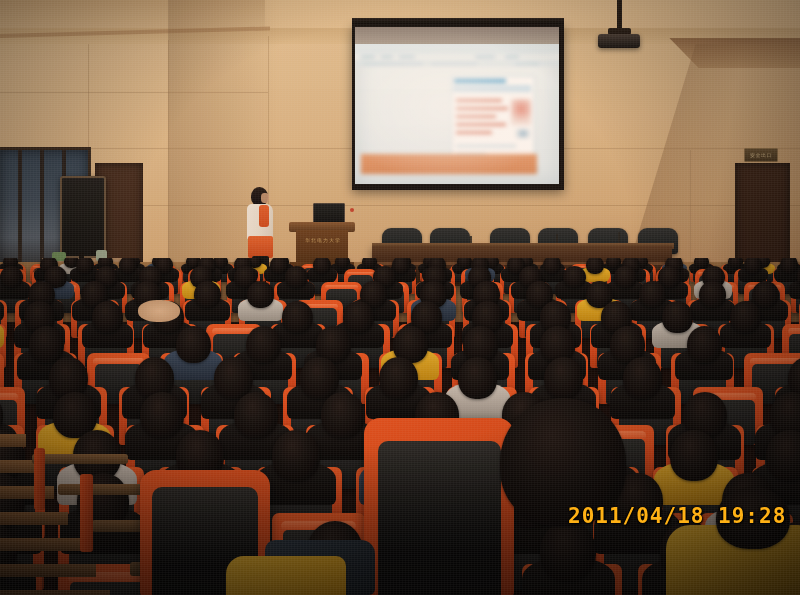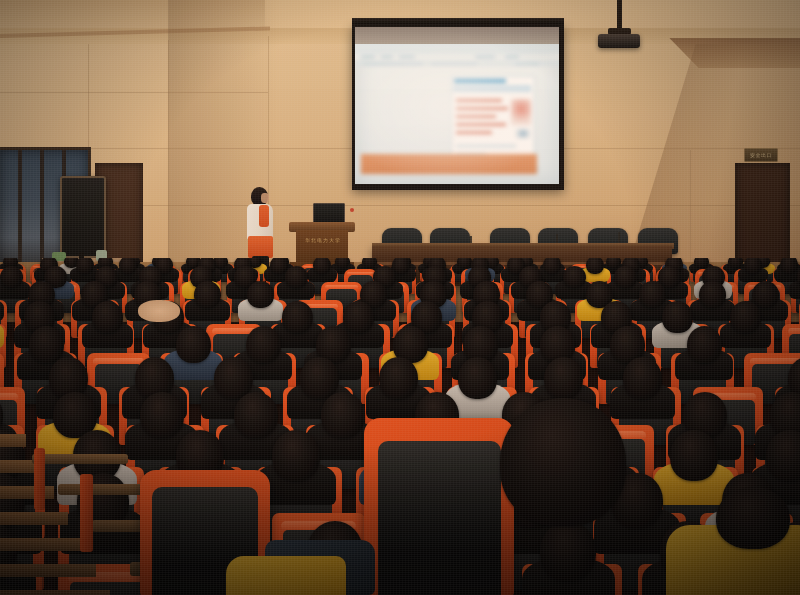--- a/index.html
+++ b/index.html
@@ -1395,13 +1395,14 @@
   <div class="bag-dark" style="left:265px;top:540px;width:110px;height:55px;"></div>
   <div class="yellow-jacket" style="left:226px;top:556px;width:120px;height:46px;"></div>
   <div class="yellow-jacket" style="right:-6px;bottom:-8px;width:140px;height:78px;border-radius:24px 8px 0 0;"></div>
   <div class="head" style="right:10px;bottom:46px;width:74px;height:62px;"></div>
 
   <div class="warm-cast"></div>
   <div class="dark-bottom"></div>
   <div class="vignette"></div>
   <div class="grain"></div>
 
+  <div class="timestamp">2011/04/18  19:28</div>
 </div>
 
 </body></html>

